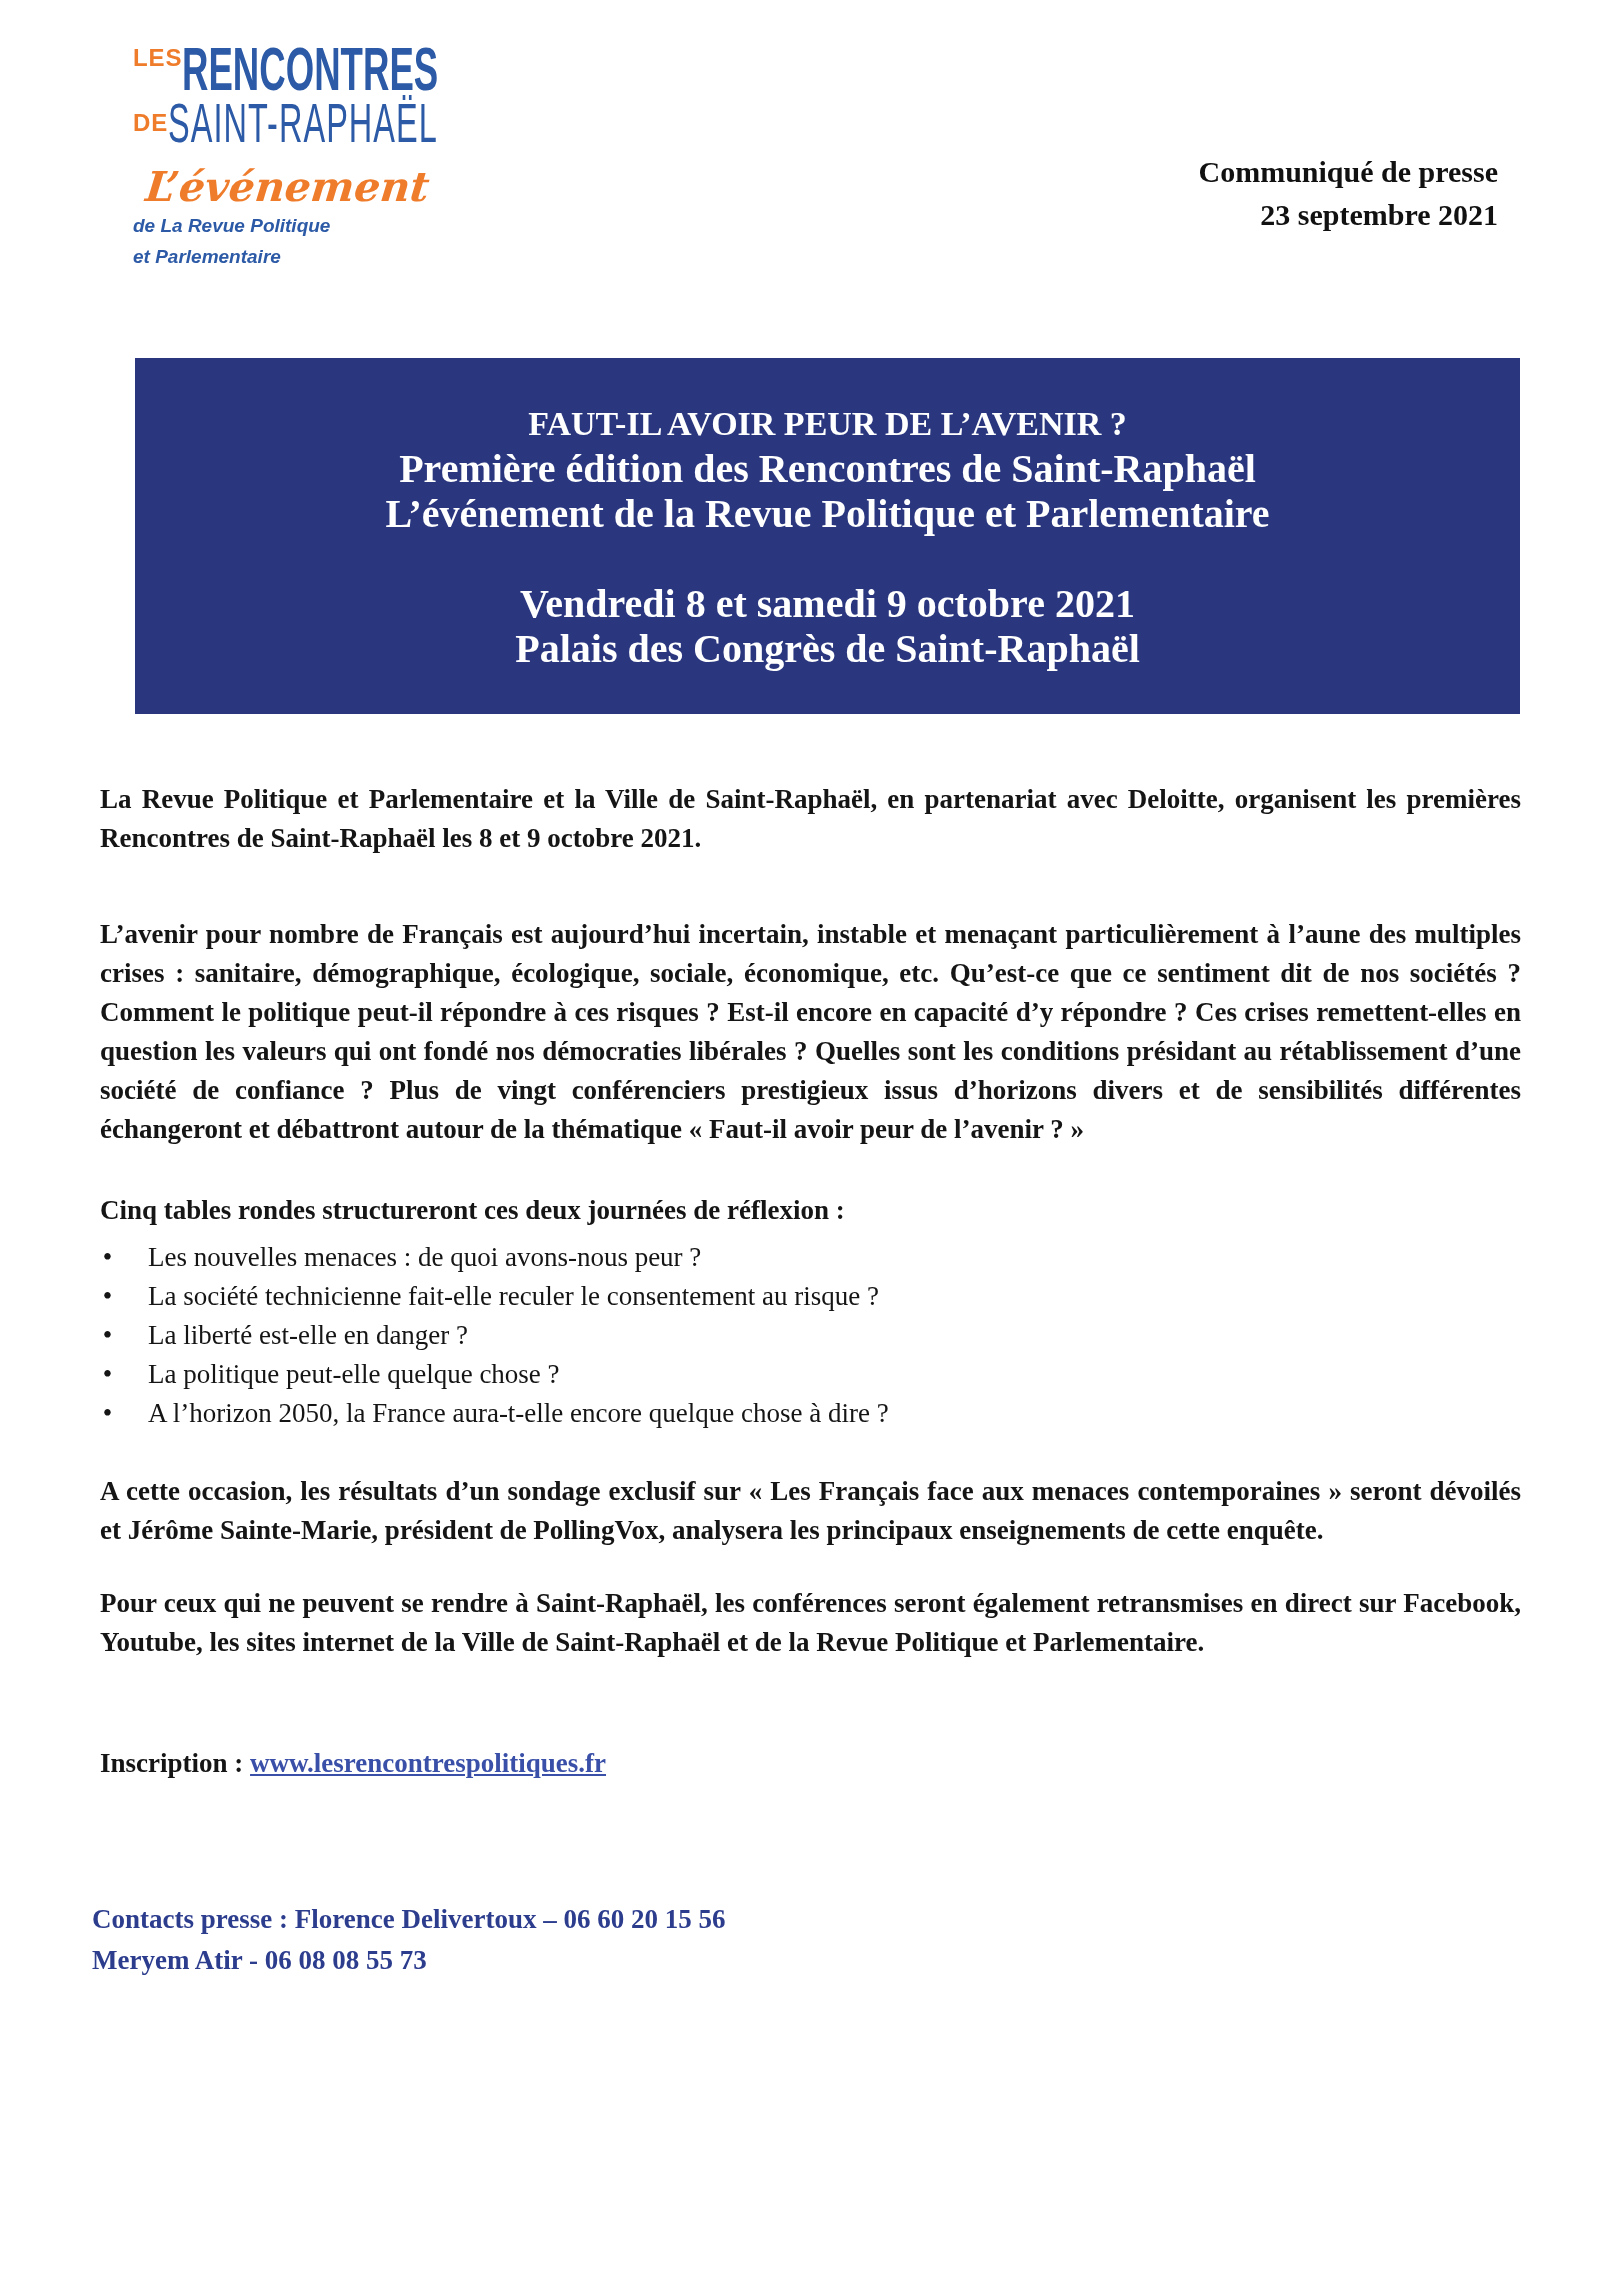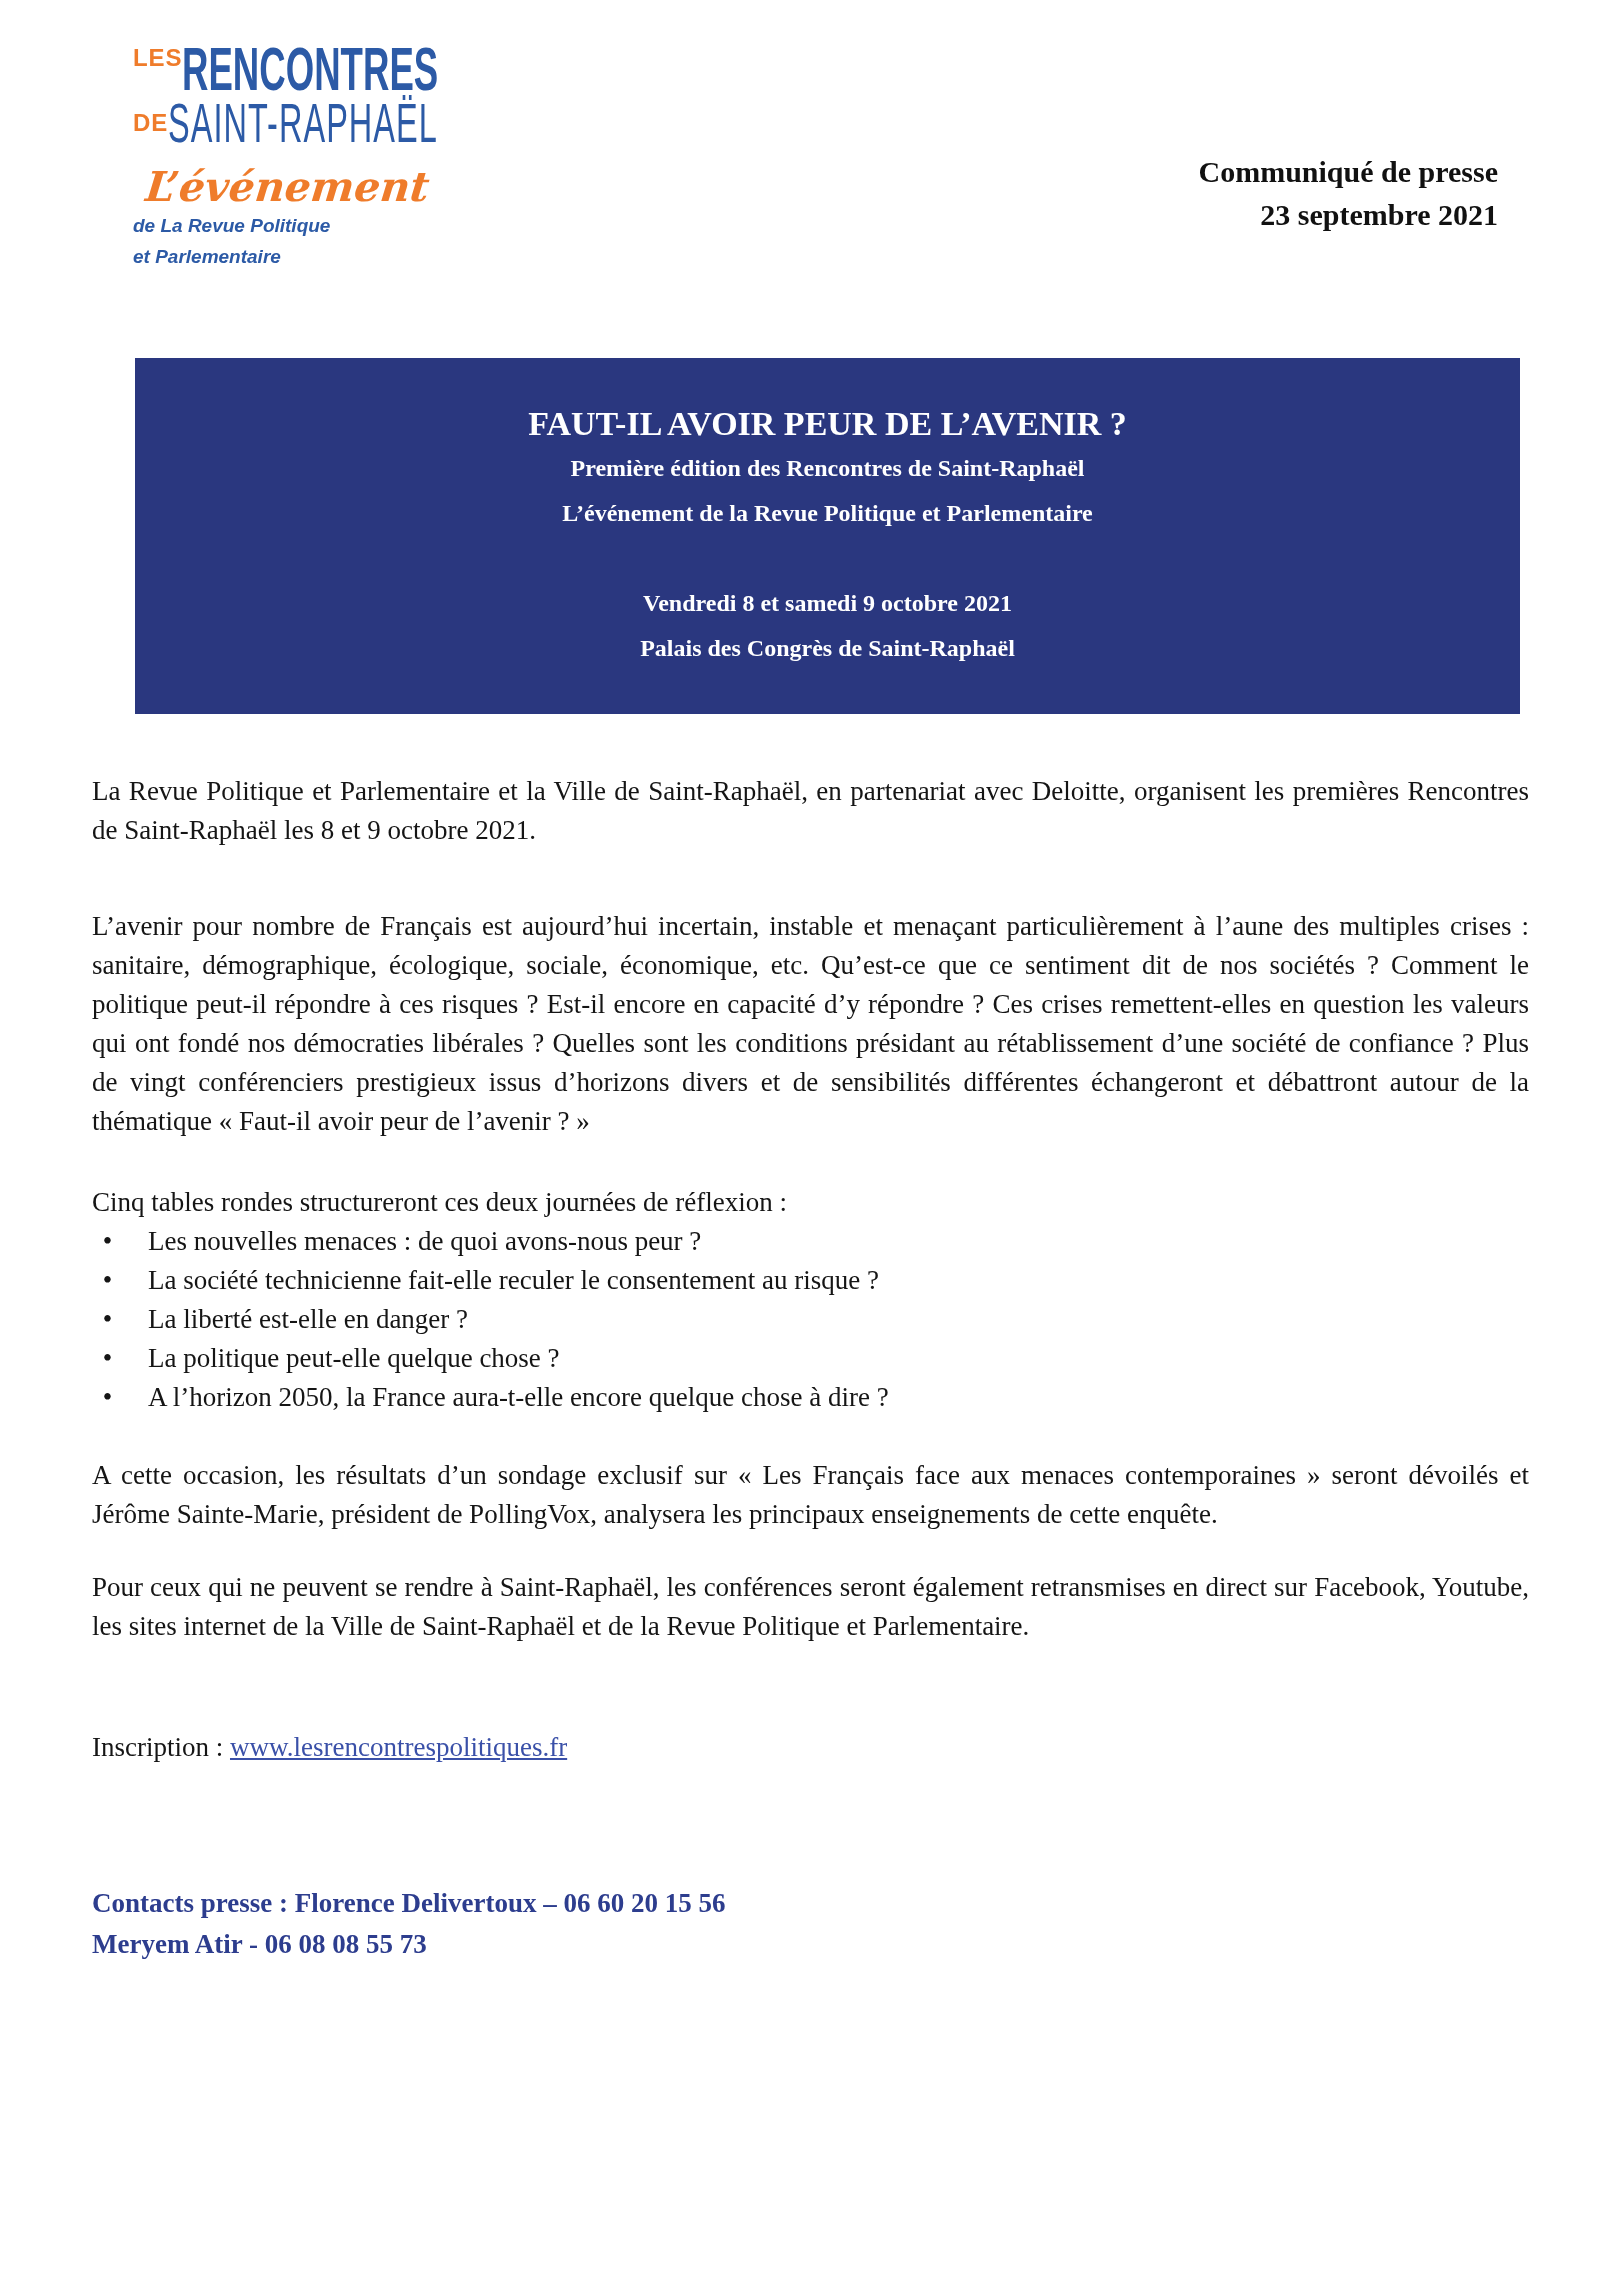--- a/index.html
+++ b/index.html
@@ -51,30 +51,30 @@
     font-weight:700;font-size:30px;line-height:43px;color:#111111;
   }
 
   
   .banner{
     position:absolute;left:135px;top:358px;width:1385px;height:356px;
     background:#2a377f;color:#ffffff;
     display:flex;flex-direction:column;justify-content:center;align-items:center;
     text-align:center;
   }
-  .banner-line{font-weight:700;font-size:24px;line-height:45px;}
+  .banner-line{font-weight:700;font-size:40px;line-height:45px;}
   .banner-title{font-weight:700;font-size:34px;line-height:45px;}
   .banner-dates{margin-top:45px;}
 
   
   .content{
     position:absolute;left:92px;top:772px;width:1437px;
     font-size:27px;line-height:39px;text-align:justify;
   }
-  .content p{margin:0;}
+  .content p{margin:8px;font-weight:bold;}
   .p2{margin-top:52px !important;}
   .p3{margin-top:57px !important;}
   .list-intro{margin-top:42px !important;text-align:left;}
   ul.rondes{list-style:none;margin:0;padding:0;text-align:left;}
   ul.rondes li{position:relative;padding-left:56px;}
   ul.rondes li::before{
     content:"\2022";position:absolute;left:10.7px;top:0;
   }
   .p4{margin-top:39px !important;}
   .p5{margin-top:34px !important;}

